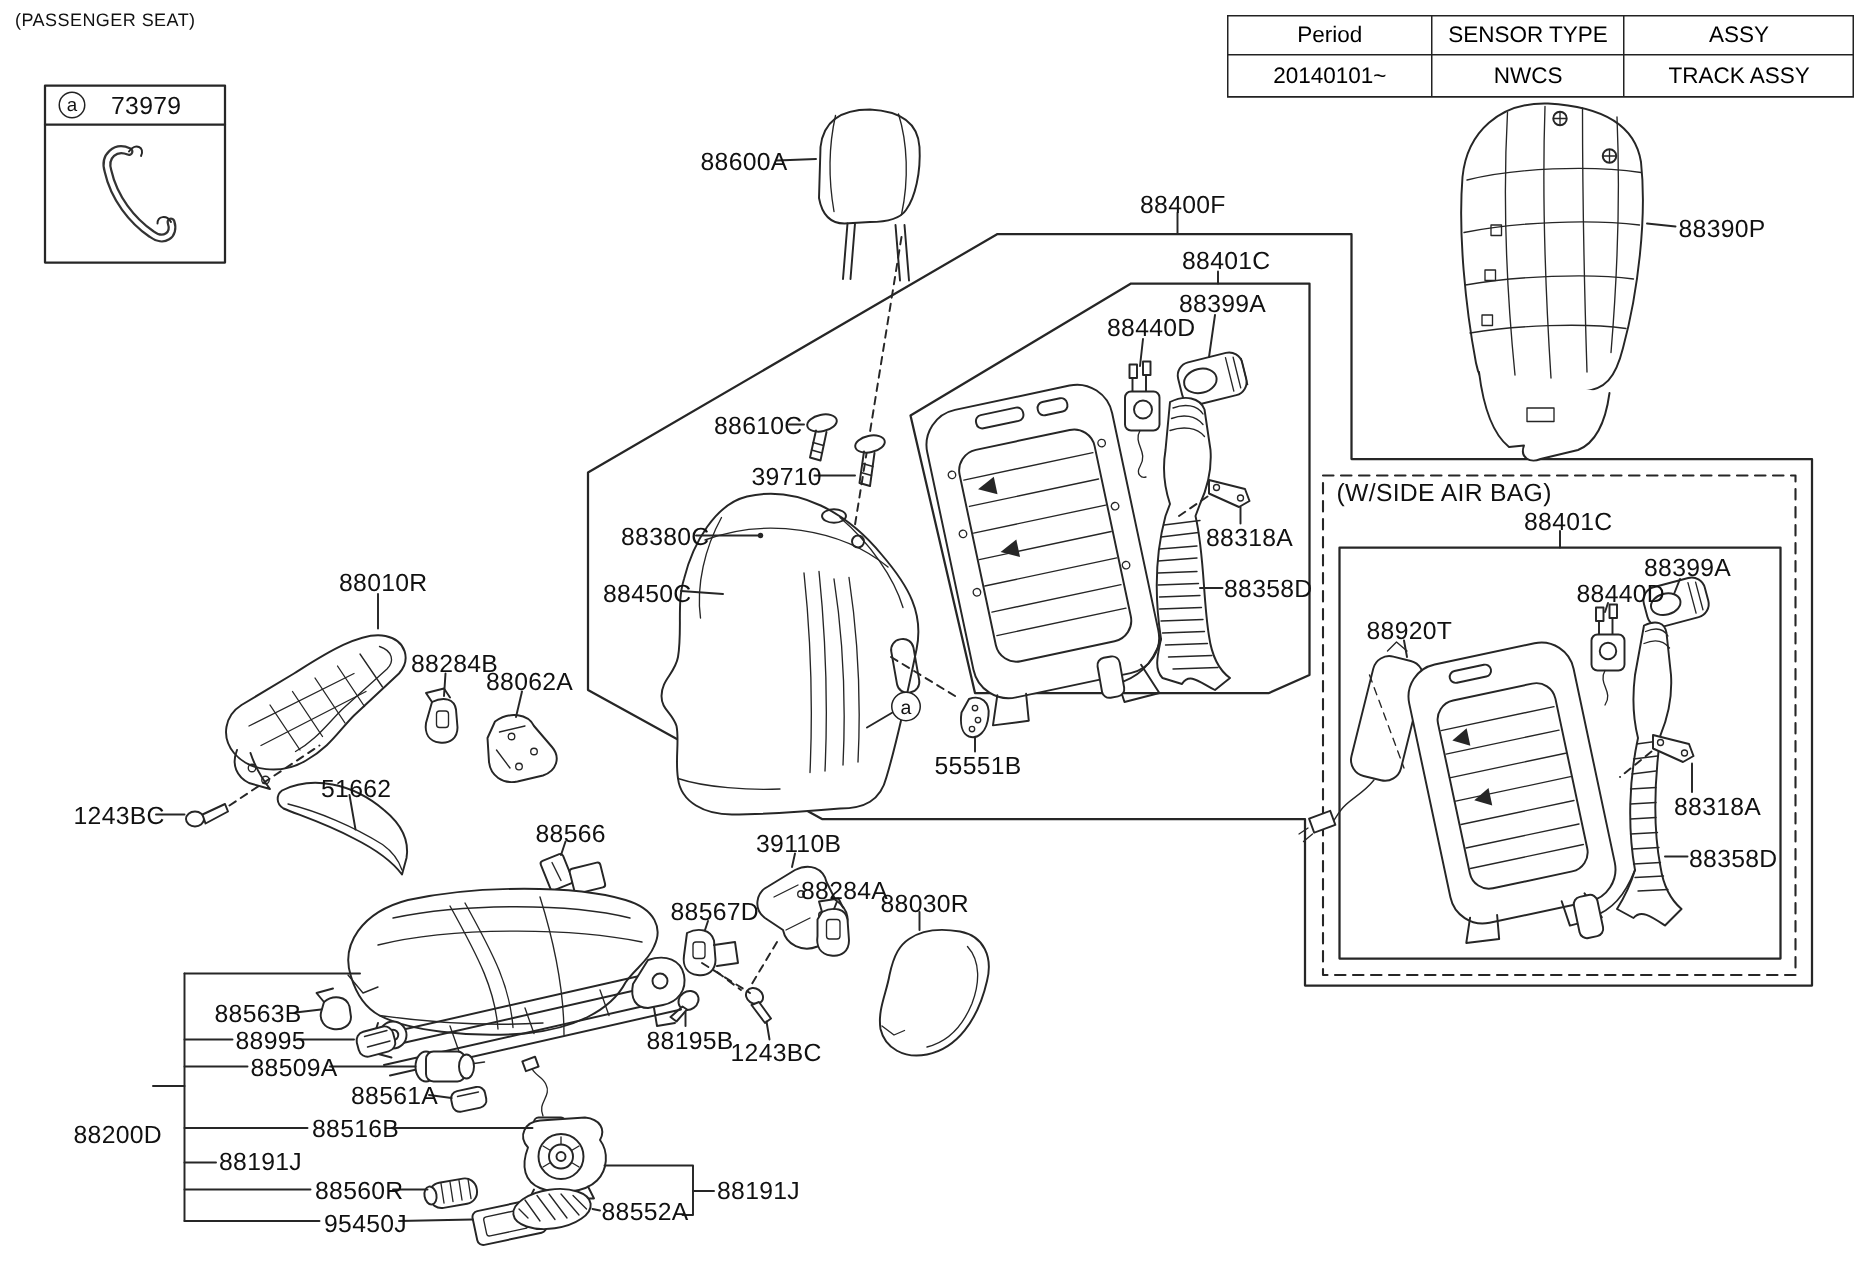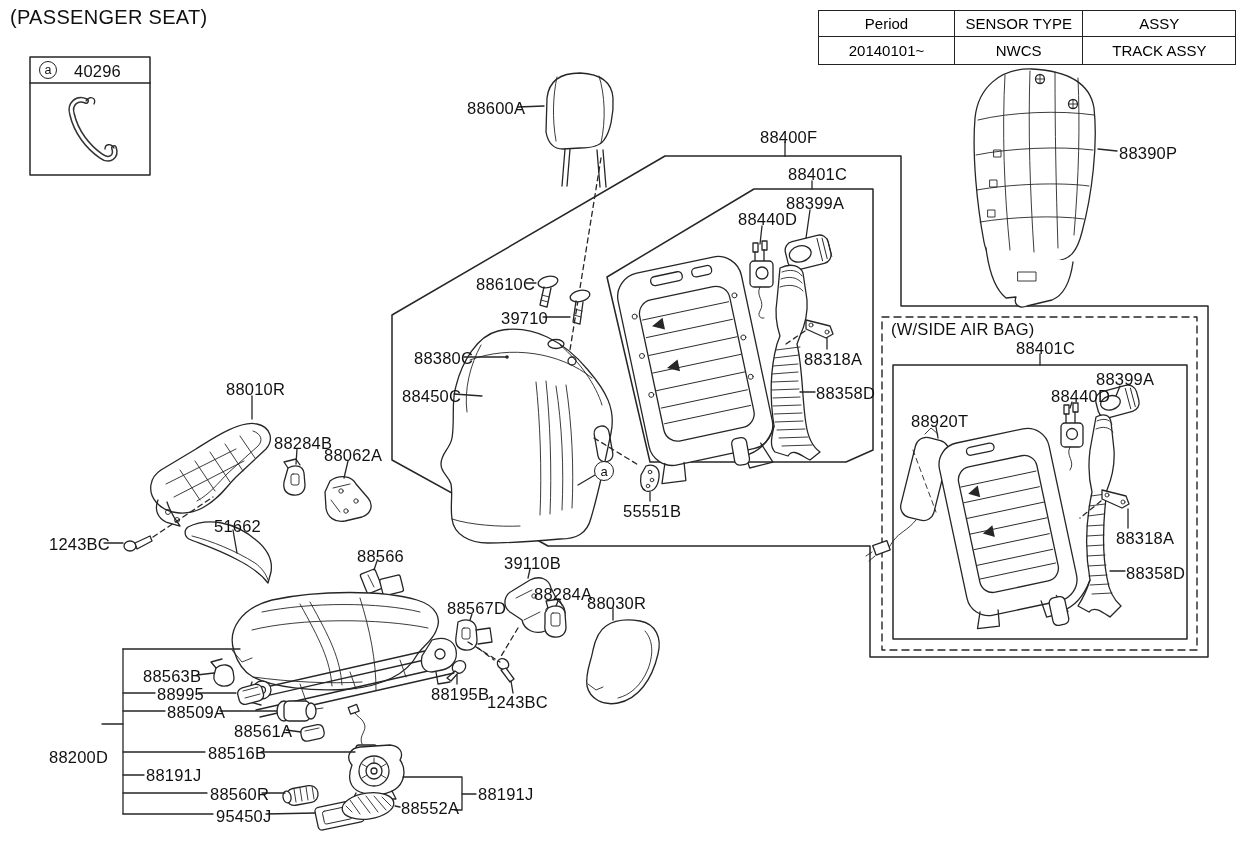--- a/index.html
+++ b/index.html
@@ -9,21 +9,21 @@
   .lw *{stroke:#262626;fill:none;stroke-width:1.3;stroke-linecap:round;stroke-linejoin:round}
   .lw .f{fill:#ffffff}
   .lw .blk{fill:#262626;stroke:none}
   .lw .thin{stroke-width:0.9}
   .lw .box{stroke-width:1.5}
   .lw .dash{stroke-dasharray:5 4}
   .lw .dashbox{stroke-dasharray:7 5;stroke-width:1.4}
   .lw .hooko{stroke-width:6;stroke:#333}
   .lw .hooki{stroke-width:3;stroke:#fff}
   .lbl{position:absolute;font-size:16.5px;color:#111;white-space:nowrap;letter-spacing:.2px}
-  .title{position:absolute;left:10px;top:6px;font-size:20px;color:#111;letter-spacing:.3px}
+  .title{position:absolute;left:10px;top:6px;font-size:12px;color:#111;letter-spacing:.3px}
   .circ{position:absolute;border:1.5px solid #222;border-radius:50%;
         display:flex;align-items:center;justify-content:center;
         font-size:12.5px;color:#111;background:#fff;box-sizing:border-box}
   .tbl{position:absolute;left:818px;top:10px;display:grid;
        grid-template-columns:135px 127px 152px;grid-template-rows:25px 27px;
        border:1.8px solid #222;background:#222;grid-gap:1.2px}
   .tbl>div{background:#fff;display:flex;align-items:center;justify-content:center;
            font-size:15px;color:#000000}
 </style>
 </head>
@@ -391,21 +391,21 @@
     <path d="M123,814 L213,814 M266,814 L315,813"></path>
     <path d="M400,807 L395,806"></path>
     <path d="M403,777 L462,777 L462,810 L455,810"></path>
     <path d="M462,794 L476,794"></path>
   </g>
 </svg>
 
 <div class="title">(PASSENGER SEAT)</div>
 
 <div class="circ" style="left:39px;top:61px;width:18px;height:18px">a</div>
-<div class="lbl" style="left:74px;top:62px">40296</div>
+<div class="lbl" style="left:74px;top:62px">73979</div>
 
 <div class="tbl">
   <div>Period</div>
   <div>SENSOR TYPE</div>
   <div>ASSY</div>
   <div>20140101~</div>
   <div>NWCS</div>
   <div>TRACK ASSY</div>
 </div>
 

